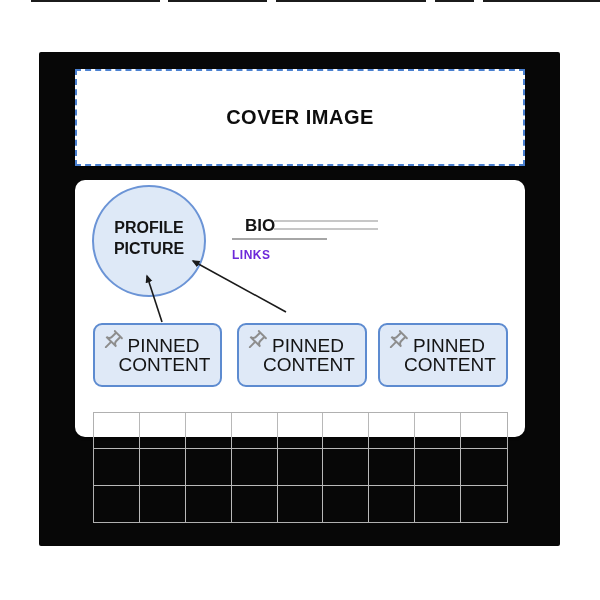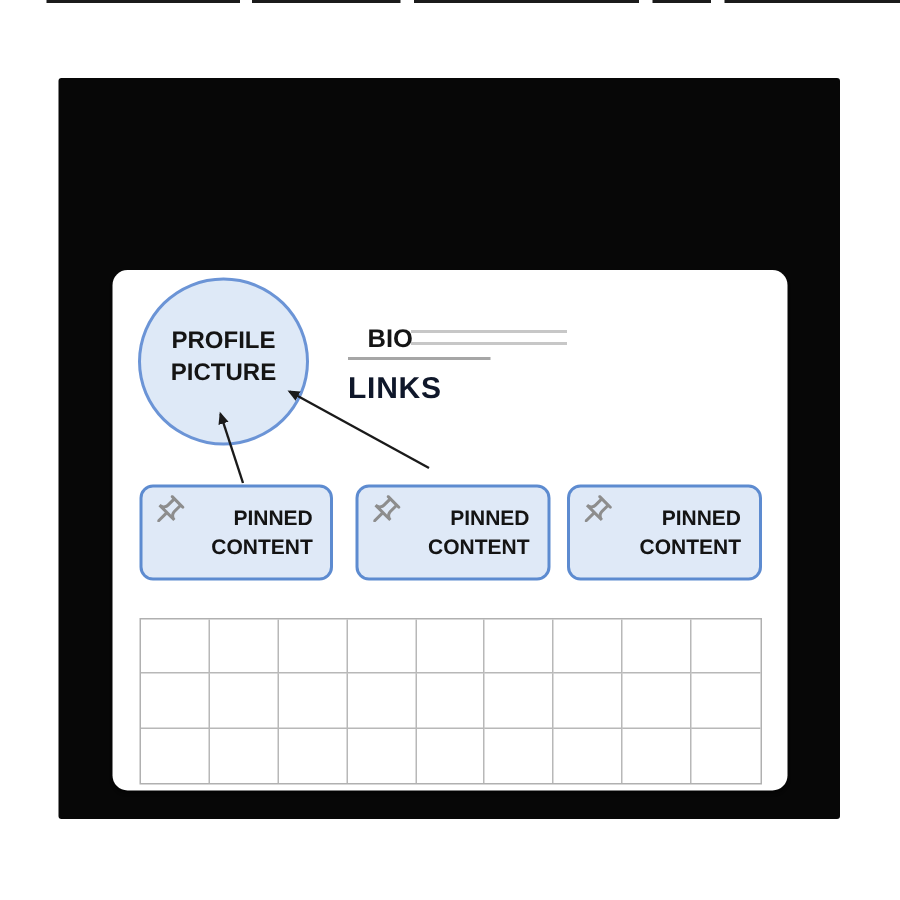--- a/index.html
+++ b/index.html
@@ -13,45 +13,45 @@
     background:#070707;border-radius:2px;
   }
   .cover{
     position:absolute;left:75px;top:69px;width:450px;height:97px;
     box-sizing:border-box;background:#ffffff;border:2px dashed #4a80d0;
     display:flex;align-items:center;justify-content:center;
     box-shadow:0 2px 2px rgba(0,0,0,.35);
   }
   .cover-label{font-size:20px;font-weight:700;letter-spacing:.5px;color:#0d0d0d;}
   .panel{
-    position:absolute;left:75px;top:180px;width:450px;height:347px;
+    position:absolute;left:75px;top:180px;width:450px;height:257px;
     background:#ffffff;border-radius:10px;box-shadow:0 2px 2px rgba(0,0,0,.35);
   }
   .profile-circle{
     position:absolute;left:17px;top:5px;width:114px;height:112px;
     box-sizing:border-box;border-radius:50%;
     background:#dee9f7;border:2px solid #6b94d6;
     display:flex;align-items:center;justify-content:center;text-align:center;
   }
   .profile-label{font-size:16px;font-weight:700;line-height:21px;width:90px;margin-top:-6px;}
   .bio-label{position:absolute;left:170px;top:36px;font-size:17px;font-weight:700;}
   .bio-line{position:absolute;height:2px;background:#c7c7c7;}
   .bio-line.l1{left:199px;top:40px;width:104px;}
   .bio-line.l2{left:199px;top:48px;width:104px;}
   .bio-line.l3{left:157px;top:58px;width:95px;background:#a6a6a6;}
-  .links-label{position:absolute;left:157px;top:68px;font-size:20px;font-weight:700;letter-spacing:.5px;color:#0f172a;}
+  .links-label{position:absolute;left:157px;top:68px;font-size:12px;font-weight:700;letter-spacing:.5px;color:#6d28d9;}
   .pinned-box{
     position:absolute;top:143px;height:64px;box-sizing:border-box;
     background:#dfe9f7;border:2px solid #5d8bd0;border-radius:9px;
     display:flex;align-items:center;justify-content:center;
   }
   .pinned-box.b1{left:18px;width:129px;}
   .pinned-box.b2{left:162px;width:130px;}
   .pinned-box.b3{left:303px;width:130px;}
-  .pinned-label{font-size:14px;font-weight:700;line-height:19px;text-align:right;padding-left:12px;width:90px;}
+  .pinned-label{font-size:19px;font-weight:400;line-height:19px;text-align:center;padding-left:12px;width:90px;}
   .pin-icon{position:absolute;left:5px;top:4px;width:24px;height:24px;}
   .content-grid{
     position:absolute;left:18px;top:232px;width:415px;height:111px;
     box-sizing:border-box;border:1.5px solid #b0b0b0;
     display:grid;grid-template-columns:repeat(9,1fr);grid-template-rows:repeat(3,1fr);
   }
   .grid-cell{border-right:1.5px solid #b8b8b8;border-bottom:1.5px solid #b8b8b8;}
   .grid-cell:nth-child(9n){border-right:none;}
   .grid-cell:nth-child(n+19){border-bottom:none;}
   .arrows{position:absolute;left:0;top:0;width:450px;height:347px;pointer-events:none;}
@@ -62,20 +62,23 @@
 <div class="canvas">
 
   <div class="artifact-seg" style="left:31px;width:129px;"></div>
   <div class="artifact-seg" style="left:168px;width:99px;"></div>
   <div class="artifact-seg" style="left:276px;width:150px;"></div>
   <div class="artifact-seg" style="left:435px;width:39px;"></div>
   <div class="artifact-seg" style="left:483px;width:117px;"></div>
 
   <div class="frame"></div>
 
+  <div class="cover">
+    <span class="cover-label">COVER IMAGE</span>
+  </div>
 
   <div class="panel">
 
     <div class="profile-circle">
       <span class="profile-label">PROFILE PICTURE</span>
     </div>
 
     <div class="bio-label">BIO</div>
     <div class="bio-line l1"></div>
     <div class="bio-line l2"></div>

